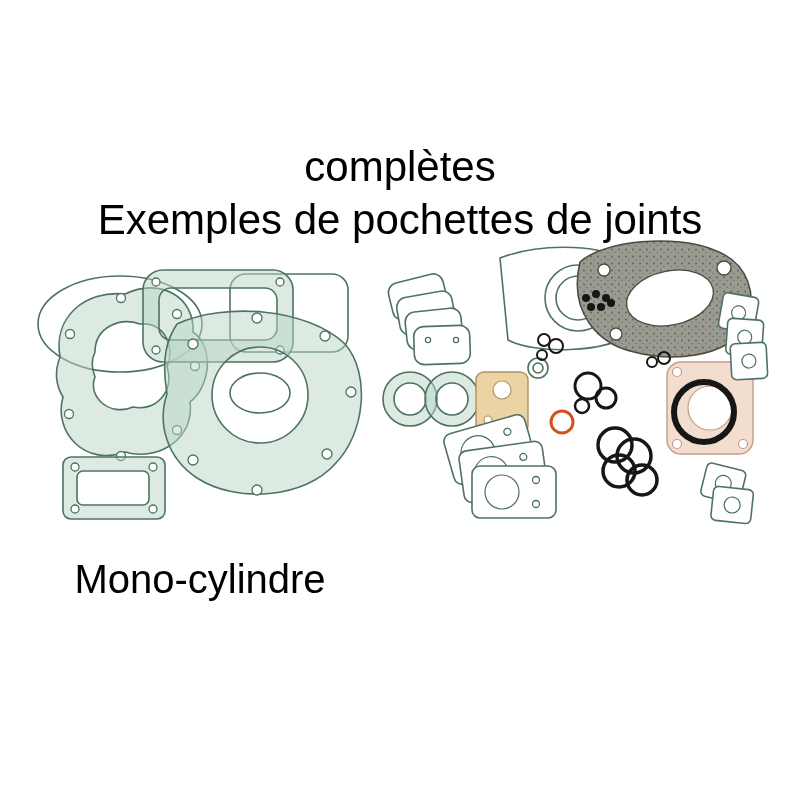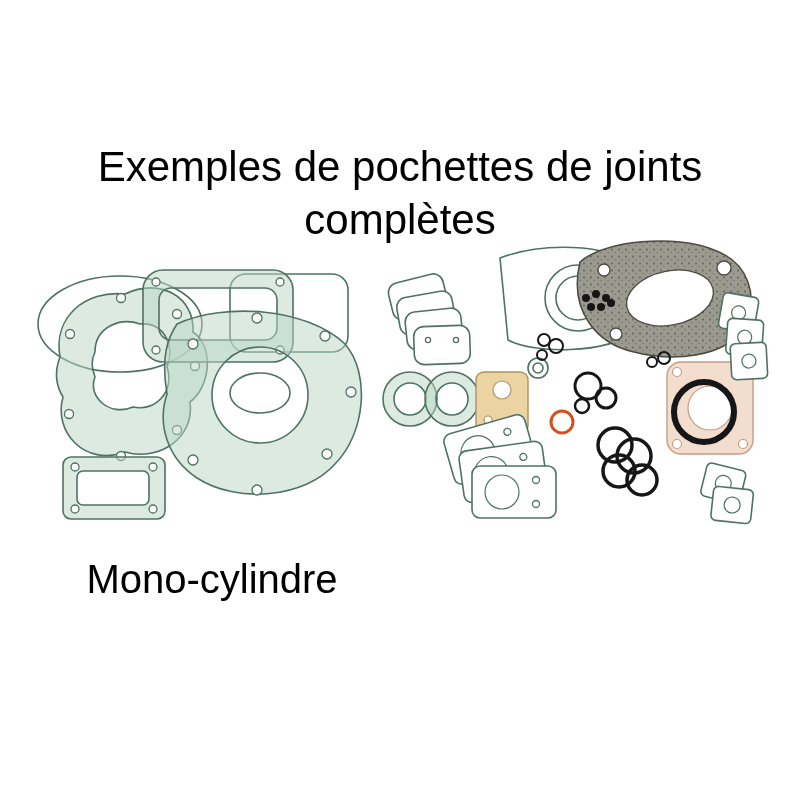--- a/index.html
+++ b/index.html
@@ -8,21 +8,21 @@
     background:var(--background,#fff);
     font-family:"Liberation Sans", sans-serif;
     color:var(--text,#000);
   }
   .title {
     position:absolute; top:140px; left:0; width:800px;
     text-align:center; font-size:42px; line-height:53px; font-weight:400;
   }
   .caption {
     position:absolute; top:556px; width:400px;
-    text-align:center; font-size:40px; line-height:46px; font-weight:400;margin-left:12px;
+    text-align:center; font-size:40px; line-height:46px; font-weight:400;
   }
   .caption-mono  { left:0; }
   .caption-multi { left:400px; }
   .photo { position:absolute; }
   .photo-mono  { left:25px;  top:262px; width:355px; height:285px; }
   .photo-multi { left:372px; top:240px; width:405px; height:310px; }
   .photo svg { width:100%; height:100%; display:block; }
 
   
   .g-teal-fill { fill:var(--gasket-teal); fill-opacity:.5; stroke:var(--gasket-outline); stroke-width:1.6; }
@@ -42,22 +42,22 @@
   .speck-dot2  { fill:#6d6d63; }
   .cork-stroke { stroke:#4a4a42; stroke-width:1.5; }
   .cork-hole   { fill:#fff; stroke:#4a4a42; stroke-width:1.3; }
 </style>
 </head>
 <body>
 
 <div class="page">
 
   <div class="title">
+    <div>complètes</div>
     <div>Exemples de pochettes de joints</div>
-    <div>complètes</div>
   </div>
 
   <div class="photo photo-mono">
     <svg viewBox="0 0 355 285">
 
       <g>
         <ellipse cx="95" cy="62" rx="82" ry="48" class="g-outline"></ellipse>
         <rect x="205" y="12" width="118" height="78" rx="16" class="g-outline"></rect>
       </g>
 

